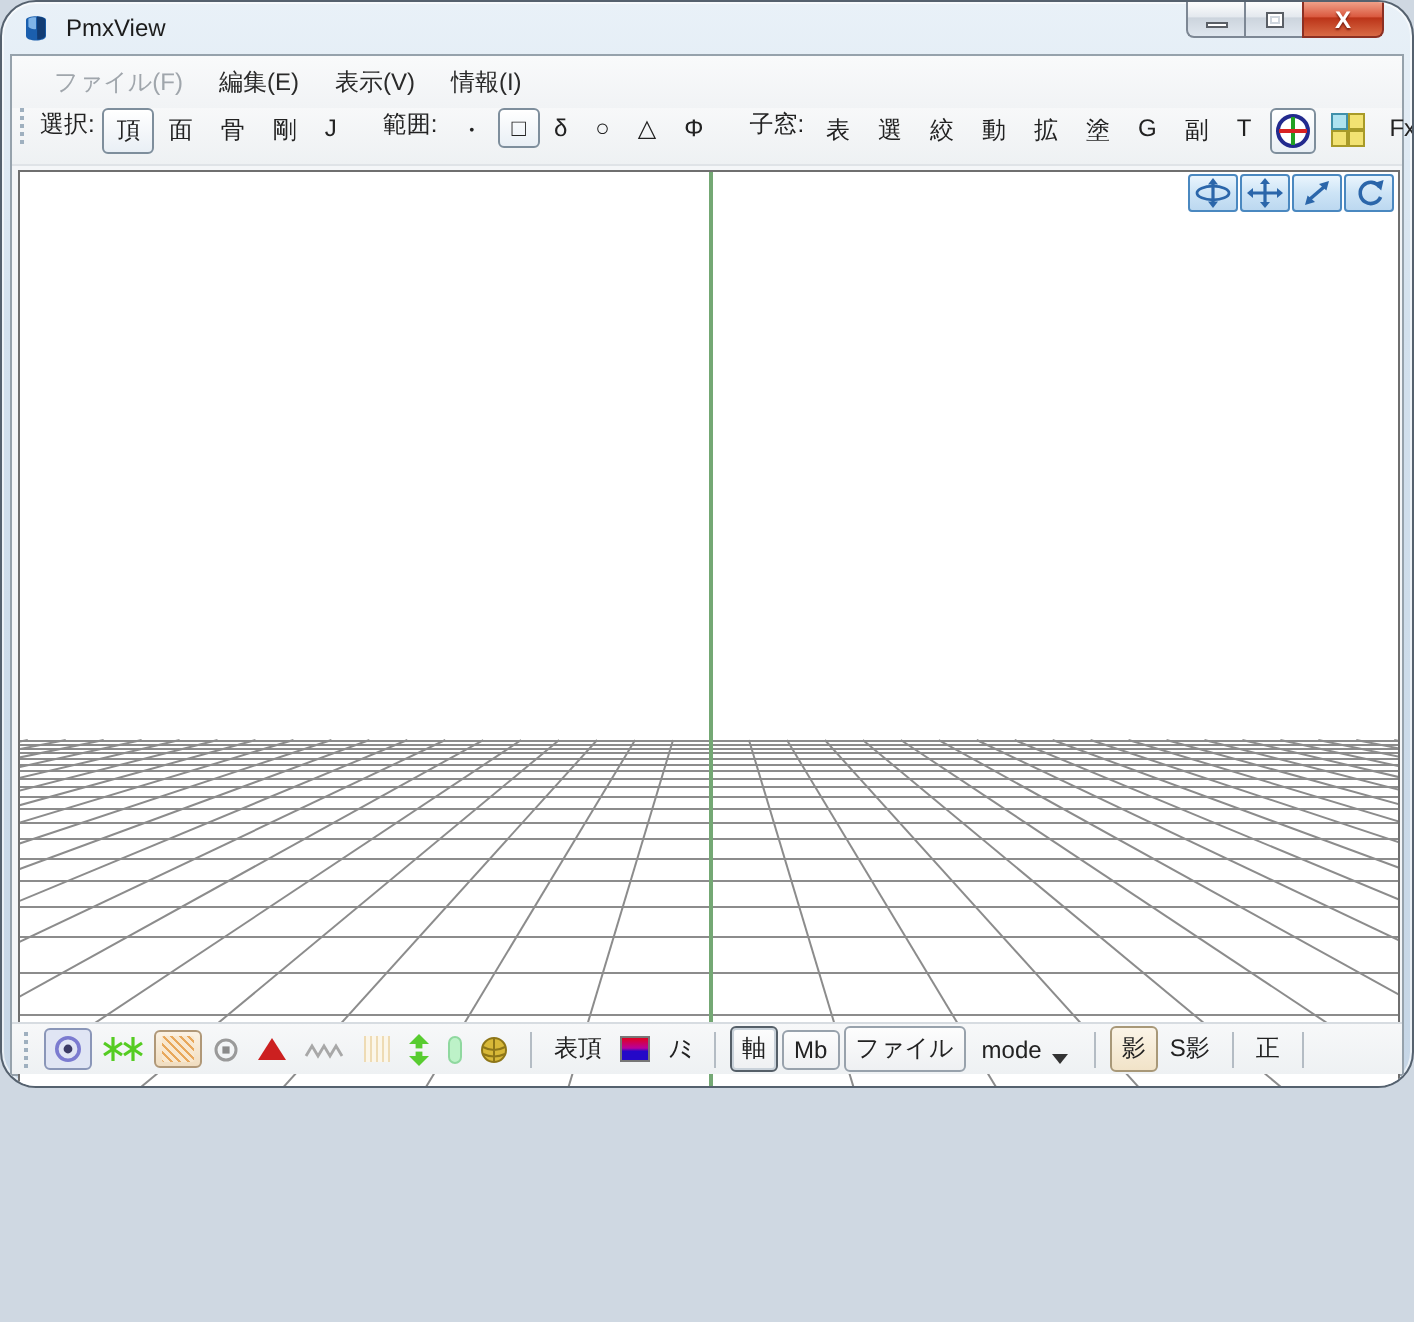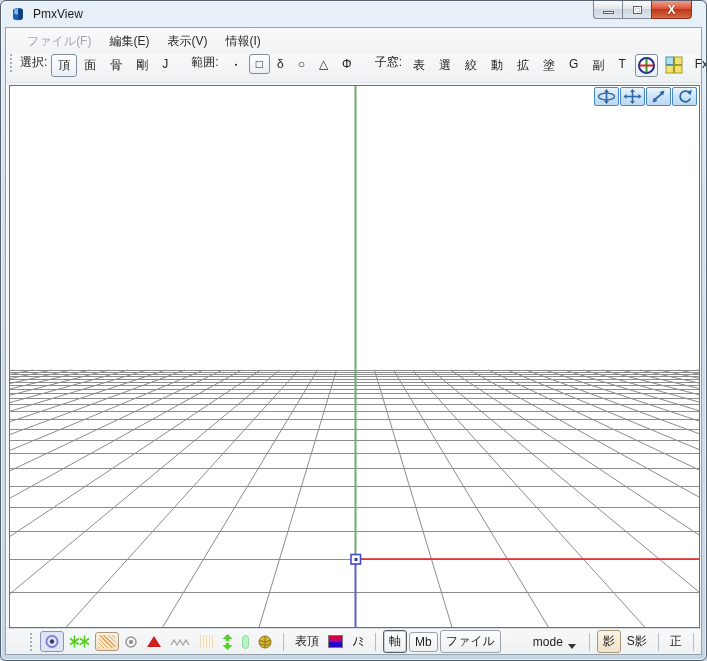--- a/index.html
+++ b/index.html
@@ -1,17 +1,17 @@
 <!DOCTYPE html>
 <html><head>
 <meta charset="utf-8">
 <style>
   html,body{margin:0;padding:0;background:#cfd8e2;font-family:"Liberation Sans","DejaVu Sans",sans-serif;}
   *{box-sizing:border-box;}
-  .window{position:relative;width:707px;height:661px;border:1px solid #55616e;border-radius:6px;
+  .window{position:relative;width:707px;height:544px;border:1px solid #55616e;border-radius:18px;
     background:linear-gradient(#e9f1f8,#d3e1ee 30%,#c6d6e6);box-shadow:inset 0 0 0 1px rgba(255,255,255,.6);overflow:hidden;}
   
   .titlebar{position:absolute;left:0;top:0;right:0;height:26px;}
   .app-icon{position:absolute;left:9px;top:5px;width:17px;height:17px;}
   .title-text{position:absolute;left:32px;top:6px;font-size:12px;color:#1c1c1c;}
   .caption-buttons{position:absolute;right:14px;top:0;display:flex;}
   .cap-btn{width:29px;height:18px;border:1px solid #7d8794;border-top:none;display:flex;align-items:center;justify-content:center;
     background:linear-gradient(#fdfdfd,#e3e8ee 45%,#ccd4dd 46%,#dfe6ee);}
   .cap-btn.min{border-radius:0 0 0 4px;border-right:none;}
   .cap-btn.max{border-right:none;}
@@ -31,30 +31,30 @@
   .tb-sel{border:1px solid #7e8e9c;border-radius:3px;background:linear-gradient(#ffffff,#e9eff5);box-shadow:inset 0 1px 0 #fff;padding:2px 6px;}
   .tb-sep{width:1px;height:18px;background:#b4bcc4;margin:0 6px;}
   .icon-btn{border:1px solid #7e8e9c;border-radius:3px;background:linear-gradient(#ffffff,#e9eff5);padding:1px 2px;display:flex;align-items:center;margin:0 2px;}
   .icon-flat{padding:2px 3px;display:flex;align-items:center;margin:0 2px;}
   
   .viewport{position:absolute;left:3px;top:57px;width:691px;height:543px;background:#ffffff;border:1px solid #6f6f6f;overflow:hidden;}
   .view-tools{position:absolute;top:1px;right:2px;display:flex;gap:1px;}
   .vt-btn{width:25px;height:19px;border:1px solid #4a88c0;border-radius:2px;display:flex;align-items:center;justify-content:center;
     background:linear-gradient(#eaf5fd,#cde4f6 50%,#bcd8f0);}
   
-  .bottombar{position:absolute;left:0;right:0;bottom:0;height:26px;display:flex;align-items:center;background:linear-gradient(#f7f8f9,#eef1f3);border-top:1px solid #d7dce1;padding-left:20px;}
+  .bottombar{position:absolute;left:0;right:0;bottom:0;height:26px;display:flex;align-items:center;background:linear-gradient(#f7f8f9,#eef1f3);border-top:1px solid #d7dce1;padding-left:2px;}
   .bb-label{font-size:12px;color:#222;margin:0 5px;white-space:nowrap;}
   .bb-btn{font-size:12px;border:1px solid #98a2ac;border-radius:3px;background:linear-gradient(#fdfdfd,#eef0f2);padding:2px 5px;margin:0 1px;white-space:nowrap;color:#222;}
   .bb-btn.dark{border-color:#555f68;box-shadow:inset 0 0 0 1px #c9d2da;}
   .bb-btn.tan{background:linear-gradient(#fbf4e7,#f1e3c8);border-color:#a89878;}
   .press-blue{border:1px solid #8a96b8;border-radius:3px;background:#e0e5f4;padding:2px 3px;display:flex;align-items:center;margin:0 1px;}
   .press-tan{border:1px solid #b09878;border-radius:3px;background:linear-gradient(#fbf2e4,#f0ddc0);padding:2px 3px;display:flex;align-items:center;margin:0 1px;}
   .flat-ic{padding:2px 3px;display:flex;align-items:center;margin:0 1px;}
   .swatch{width:15px;height:13px;border:1px solid #777;background:linear-gradient(#e00020,#b8009c 46%,#2408c8 60%,#2408c8);margin:0 4px;}
-  .mode-dd{font-size:12px;color:#222;display:flex;align-items:flex-end;gap:5px;padding:3px 7px;margin-left:24px;}
+  .mode-dd{font-size:12px;color:#222;display:flex;align-items:flex-end;gap:5px;padding:3px 7px;margin-left:0;}
   .dd-arrow{width:0;height:0;border-left:4px solid transparent;border-right:4px solid transparent;border-top:5px solid #333;}
   .hatch{width:16px;height:13px;background:repeating-linear-gradient(45deg,#e8a85c 0 1px,#f8e8d0 1px 3px);border-radius:1px;}
   .hatch-light{width:13px;height:13px;background:repeating-linear-gradient(90deg,#eedbb4 0 1px,#fbf6ea 1px 3px);}
   .capsule{width:7px;height:14px;border-radius:4px;background:#bdf2c8;border:1px solid #8fd89f;}
 </style>
 </head>
 <body>
 
 <div class="window">
 

